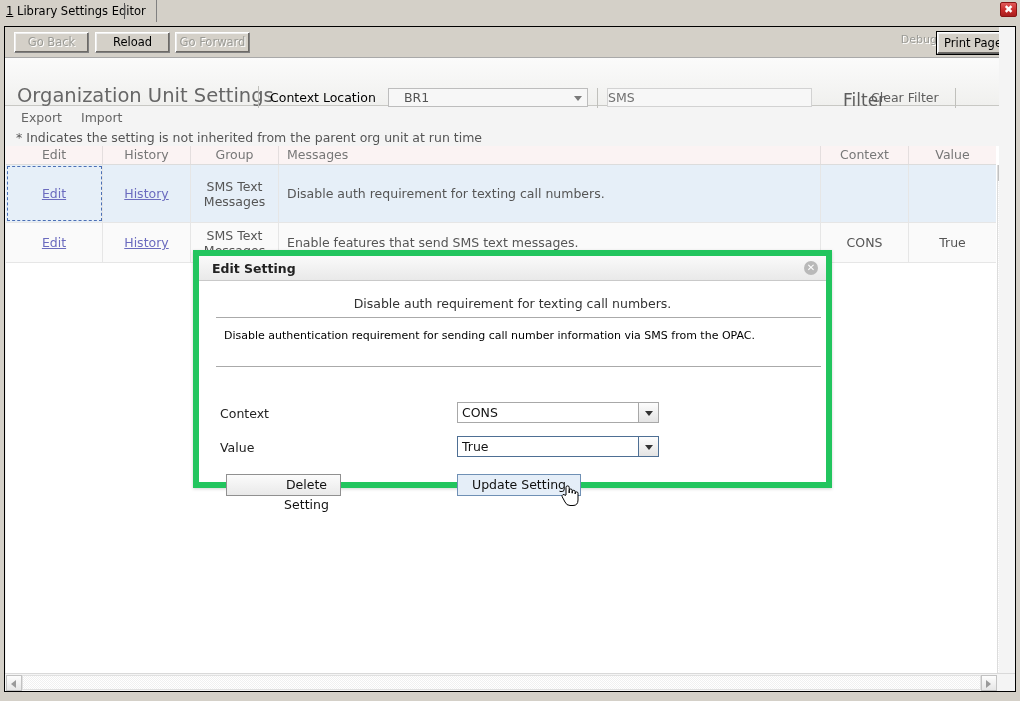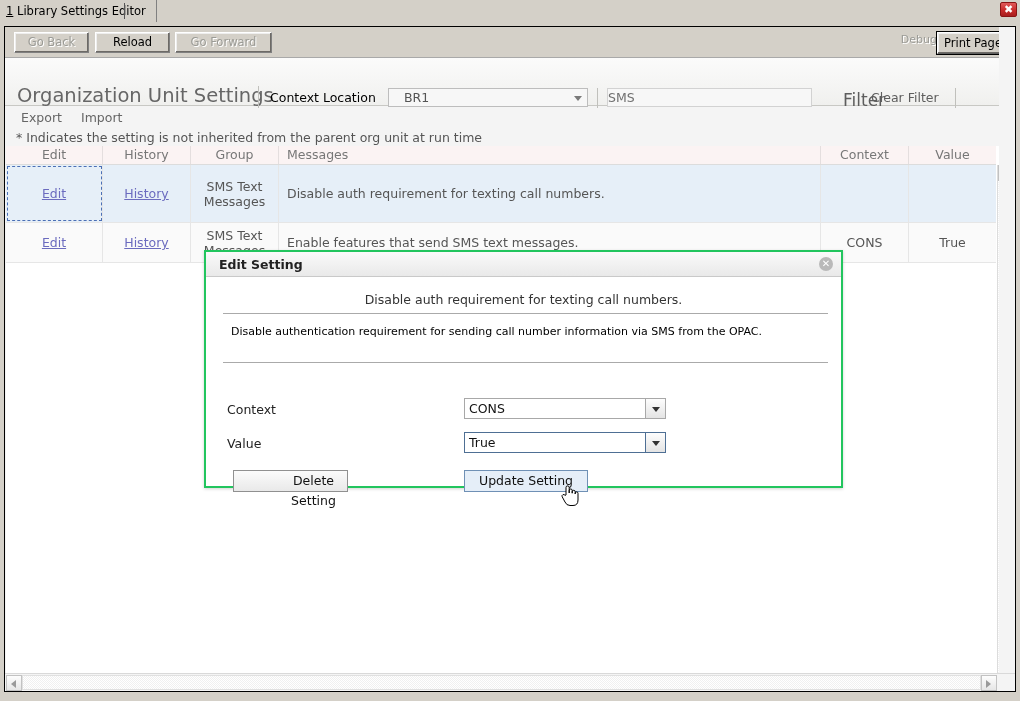--- a/index.html
+++ b/index.html
@@ -71,21 +71,21 @@
     font-size: 11.5px;
     text-align: center;
     line-height: 19px;
     cursor: pointer;
     color: #000;
     font-family: "DejaVu Sans", "Liberation Sans", sans-serif;
   }
   .tbtn.disabled { color: #9b9b96; text-shadow: 1px 1px 0 #fff; cursor: default; }
   #btn-goback  { left: 9px;   width: 75px; }
   #btn-reload  { left: 90px;  width: 75px; }
-  #btn-goforward { left: 170px; width: 97px; }
+  #btn-goforward { left: 170px; width: 75px; }
   #debug-label {
     position: absolute; right: 78px; top: 6px;
     font-size: 11px; color: #9b9b96; text-shadow: 1px 1px 0 #fff;
   }
   #btn-printpage {
     position: absolute; right: 6px; top: 5px; width: 72px; height: 22px;
     background: #d4d0c8;
     border: 1px solid;
     border-color: #fff #606060 #606060 #fff;
     box-shadow: inset -1px -1px 0 #6d6a66, inset 1px 1px 0 #eeeeee, 0 0 0 1px #000;
@@ -245,24 +245,24 @@
     border-top: 1px solid #d9d9d9;
   }
   #outer-hthumb {
     position: absolute; left: 17px; top: 1px; right: 34px; height: 15px;
     background: repeating-conic-gradient(#f0f0f0 0% 25%, #ffffff 0% 50%) 0 0 / 2px 2px;
     border: 1px solid #e0e0e0;
   }
 
   
   #dialog {
-    position: absolute; left: 199px; top: 223px;
+    position: absolute; left: 188px; top: 223px;
     width: 639px; height: 238px;
     background: #fff;
-    border: 2px solid #22c55e;
+    border: 6px solid #22c55e;
     box-shadow: 0 1px 3px rgba(0,0,0,0.18);
   }
   #dialog-titlebar {
     position: absolute; left: 0; top: 0; width: 100%; height: 25px;
     background: linear-gradient(180deg,#fafafa 0%, #e9e9e9 100%);
     border-bottom: 1px solid #c9c9c9;
   }
   #dialog-title {
     position: absolute; left: 13px; top: 5px;
     font-size: 12.5px; font-weight: bold; color: #222;

